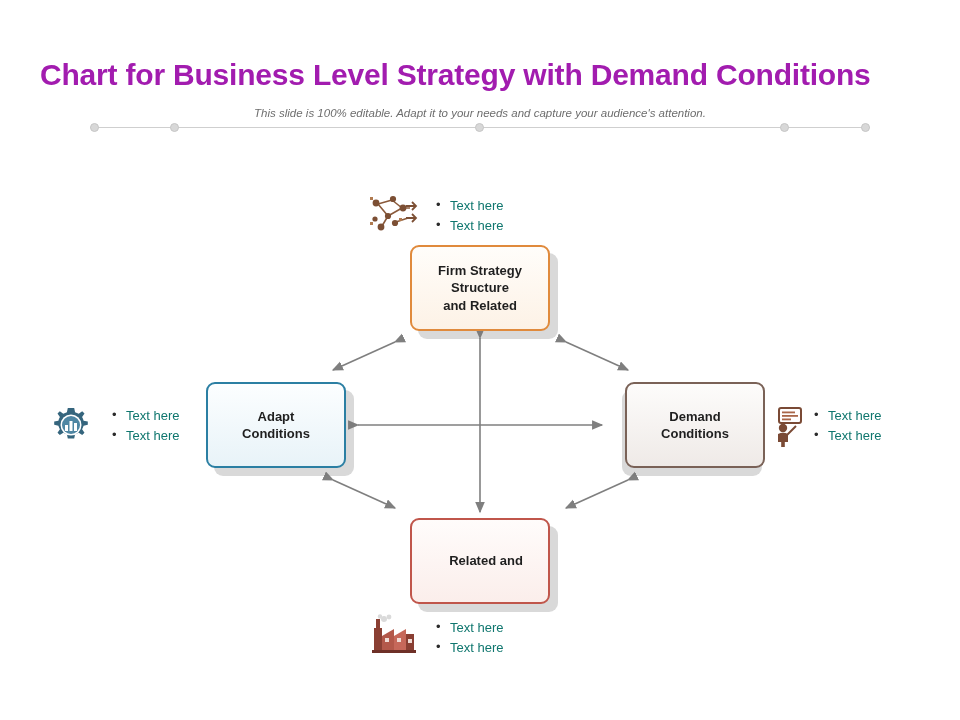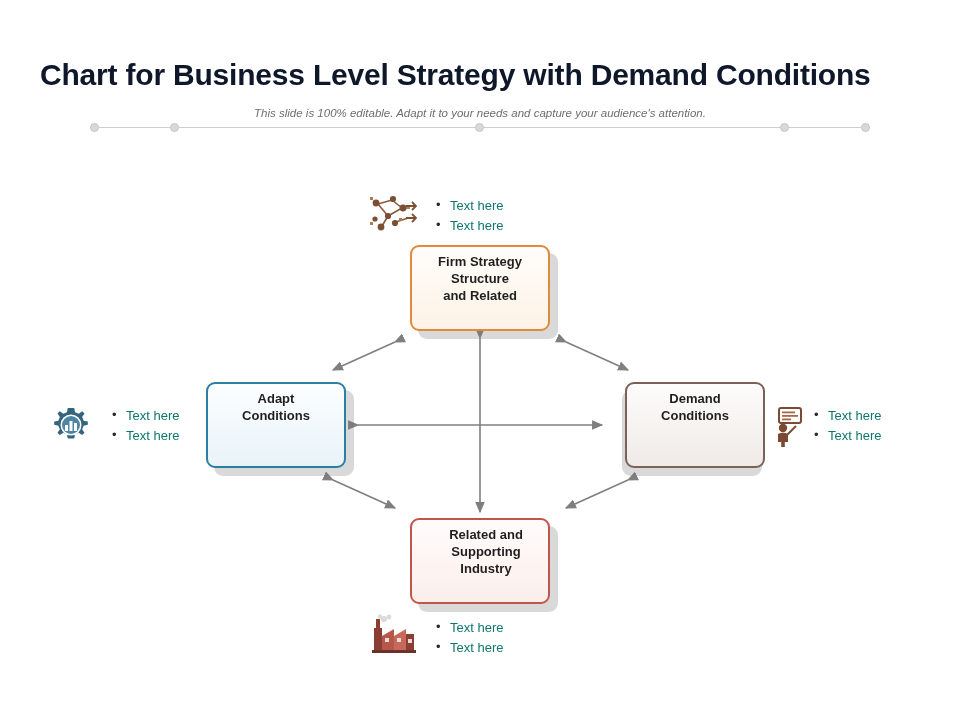--- a/index.html
+++ b/index.html
@@ -22,21 +22,21 @@
     background: #ffffff;
   }
   
   .title {
     position: absolute;
     left: 40px;
     top: 58px;
     width: 880px;
     font-size: 30px;
     font-weight: bold;
-    color: #0f172a;
+    color: #a21caf;
     letter-spacing: -0.2px;
     white-space: nowrap;
   }
   .subtitle {
     position: absolute;
     left: 0;
     top: 107px;
     width: 960px;
     text-align: center;
     font-size: 11.5px;
@@ -89,20 +89,21 @@
     top: 0;
     width: 960px;
     height: 520px;
   }
   
   .node {
     position: absolute;
     box-sizing: border-box;
     border-radius: 9px;
     display: flex;
+    align-items: center;
     justify-content: center;
     text-align: center;
     font-size: 13px;
     font-weight: bold;
     color: #1f1f1f;
     line-height: 1.32;
     padding: 6px 8px;
   }
   .node-shadow {
     position: absolute;
@@ -319,21 +320,20 @@
       <ul>
         <li>Text here</li>
         <li>Text here</li>
       </ul>
     </div>
 
     <div class="node-shadow" id="shadow-related"></div>
     <div class="node" id="node-related">
       <div>
         <div>Related and</div>
-        <div>Supporting Industry</div>
       </div>
     </div>
 
     <div class="icon-box" id="icon-related">
       <svg width="48" height="40" viewBox="0 0 48 40">
         <rect x="4" y="14" width="8" height="22" fill="#8a3f33"></rect>
         <path d="M12,22 L24,15 L24,36 L12,36 z" fill="#b3584a"></path>
         <path d="M24,22 L36,15 L36,36 L24,36 z" fill="#c6685a"></path>
         <rect x="36" y="20" width="8" height="16" fill="#8a3f33"></rect>
         <rect x="2" y="36" width="44" height="3" fill="#6e3027"></rect>

